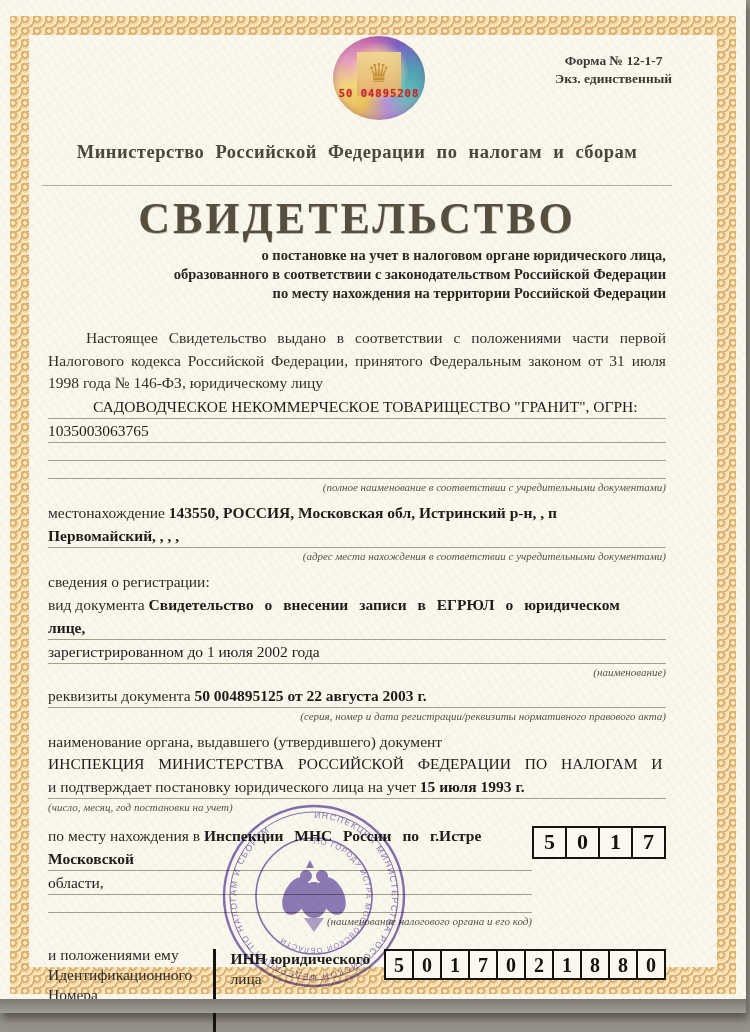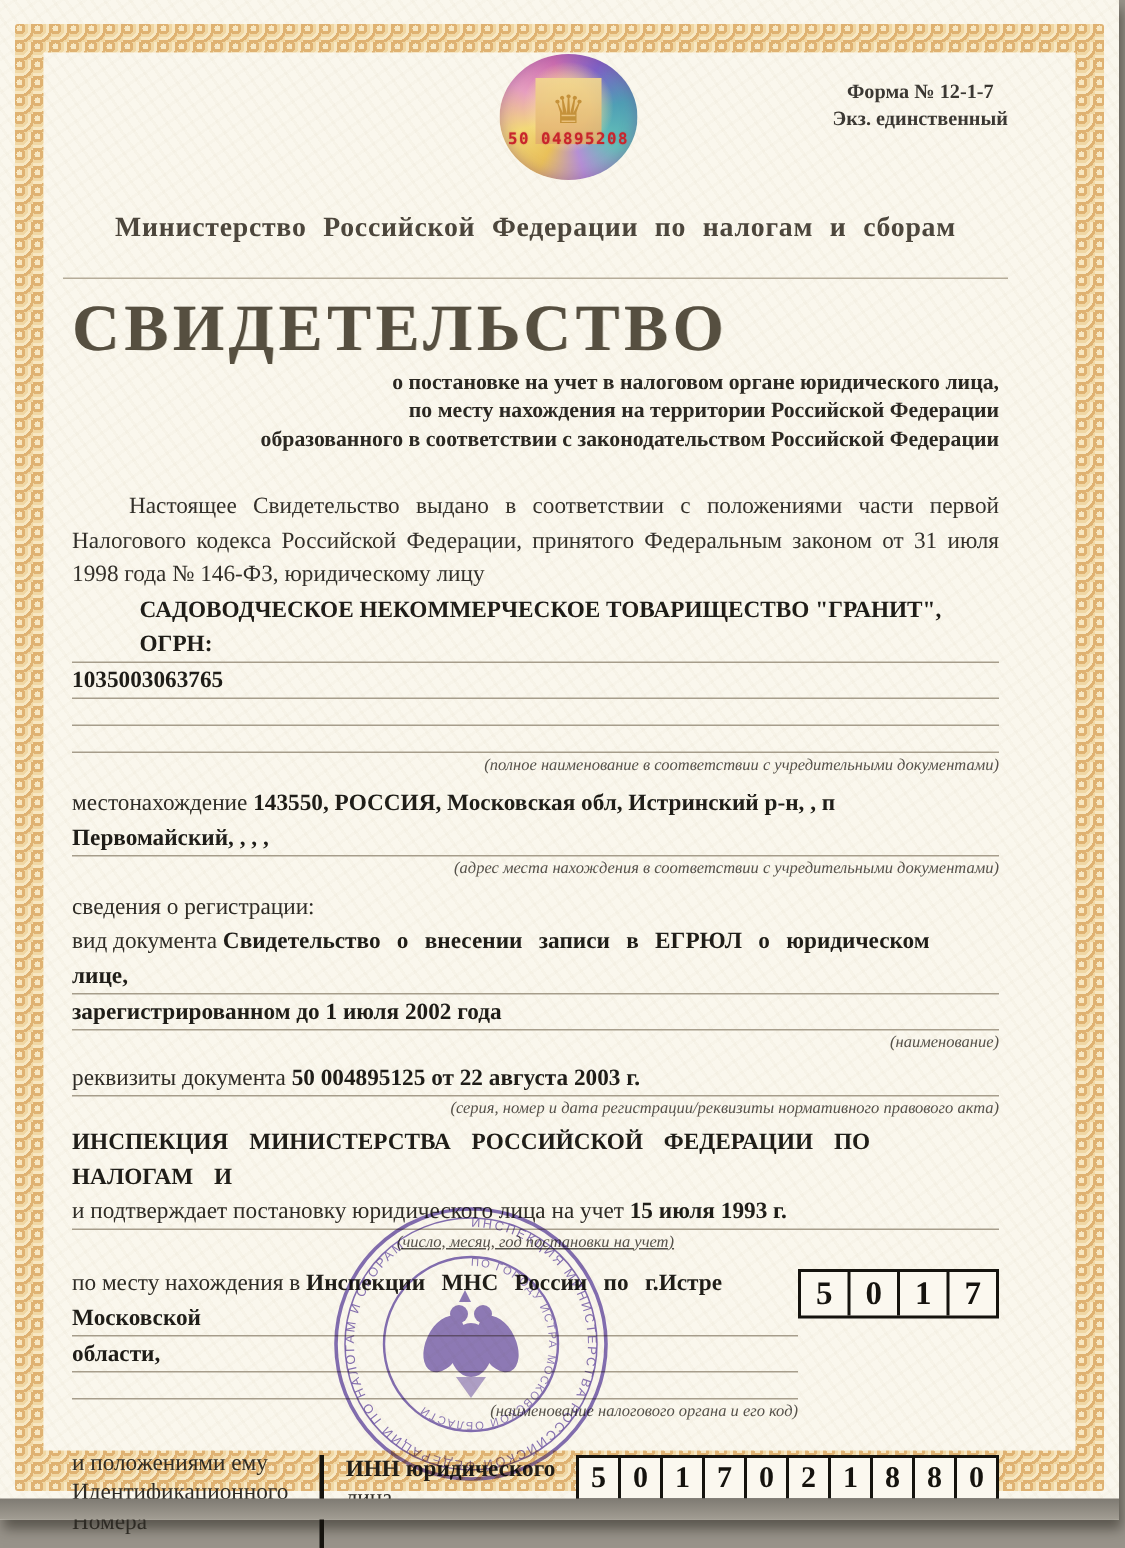--- a/index.html
+++ b/index.html
@@ -64,41 +64,41 @@
     position:absolute;right:-6px;top:24px;text-align:center;
     font-weight:bold;font-size:13.5px;color:#3b3833;line-height:1.3;
   }
   
   .ministry{
     text-align:center;font-weight:bold;font-size:18.5px;color:#4c463c;
     letter-spacing:0.5px;word-spacing:6px;
     border-bottom:1px solid #b5ac99;padding-bottom:19px;margin:0 -6px 10px -6px;
   }
   .big-title{
-    font-weight:bold;font-size:44px;color:#564f40;
+    text-align:center;font-weight:bold;font-size:44px;color:#564f40;
     letter-spacing:3px;line-height:1.05;margin-bottom:4px;
     text-shadow:0.5px 0.5px 0 rgba(86,79,64,0.35);
   }
   .subtitle{
     text-align:right;font-weight:bold;font-size:14.5px;color:#2b2822;line-height:1.32;
   }
   
   .intro{
     margin-top:24px;text-align:justify;font-size:15.5px;color:#33302a;
     line-height:1.45;
   }
   .intro .ind{display:inline-block;width:38px;}
   .rrow{border-bottom:1px solid #a69d8b;min-height:23px;line-height:23px;font-size:15.5px;}
-  .rrow.bold{font-weight:bold;color:#1f1d18;}
+  .rrow.bold{font-weight:normal;color:#1f1d18;}
   .rrow.empty{min-height:17px;}
   .caption{
     text-align:right;font-style:italic;font-size:11px;color:#55514a;
     line-height:1.5;margin-bottom:2px;
   }
-  .caption.right{text-align:center;text-decoration:underline;}
+  .caption.right{text-align:left;}
   .lbl{font-weight:normal;color:#2e2b25;}
   .bv{font-weight:bold;color:#1f1d18;}
   .just{word-spacing:7px;}
   .just2{word-spacing:10px;}
   .plain-line{margin-top:6px;font-size:15.5px;}
   
   .codebox{display:inline-flex;border:2px solid #15130e;background:#fbf8ef;}
   .codebox .cell{
     width:26px;height:27px;display:flex;align-items:center;justify-content:center;
     font-weight:bold;font-size:20px;color:#15130e;border-right:2px solid #15130e;
@@ -140,22 +140,22 @@
       </div>
       <div class="formno">
         <div>Форма № 12-1-7</div>
         <div>Экз. единственный</div>
       </div>
     </div>
 
     <div class="ministry">Министерство Российской Федерации по налогам и сборам</div>
     <div class="big-title">СВИДЕТЕЛЬСТВО</div>
     <div class="subtitle">о постановке на учет в налоговом органе юридического лица,</div>
+    <div class="subtitle">образованного в соответствии с законодательством Российской Федерации</div>
     <div class="subtitle">по месту нахождения на территории Российской Федерации</div>
-    <div class="subtitle">образованного в соответствии с законодательством Российской Федерации</div>
 
     <div class="intro"><span class="ind"></span><span>Настоящее Свидетельство выдано в соответствии с положениями части первой Налогового кодекса Российской Федерации, принятого Федеральным законом от 31 июля 1998 года № 146-ФЗ, юридическому лицу</span></div>
 
     <div class="rrow bold" style="padding-left:45px;">САДОВОДЧЕСКОЕ НЕКОММЕРЧЕСКОЕ ТОВАРИЩЕСТВО "ГРАНИТ", ОГРН:</div>
     <div class="rrow bold">1035003063765</div>
     <div class="rrow empty"></div>
     <div class="rrow empty"></div>
     <div class="caption">(полное наименование в соответствии с учредительными документами)</div>
 
     <div class="rrow" style="margin-top:6px;">
@@ -172,20 +172,21 @@
     </div>
     <div class="rrow bold">зарегистрированном до 1 июля 2002 года</div>
     <div class="caption">(наименование)</div>
 
     <div class="rrow" style="margin-top:4px;">
       <span class="lbl">реквизиты документа</span>
       <span class="bv">50 004895125 от 22 августа 2003 г.</span>
     </div>
     <div class="caption">(серия, номер и дата регистрации/реквизиты нормативного правового акта)</div>
 
+    <div class="plain-line">наименование органа, выдавшего (утвердившего) документ</div>
     <div class="rrow bold just2" style="border-bottom:none;">ИНСПЕКЦИЯ МИНИСТЕРСТВА РОССИЙСКОЙ ФЕДЕРАЦИИ ПО НАЛОГАМ И</div>
 
     <div class="rrow">
       <span class="lbl">и подтверждает постановку юридического лица на учет</span>
       <span class="bv">15 июля 1993 г.</span>
     </div>
     <div class="caption right">(число, месяц, год постановки на учет)</div>
 
     <div class="taxrow">
       <div class="taxleft">

